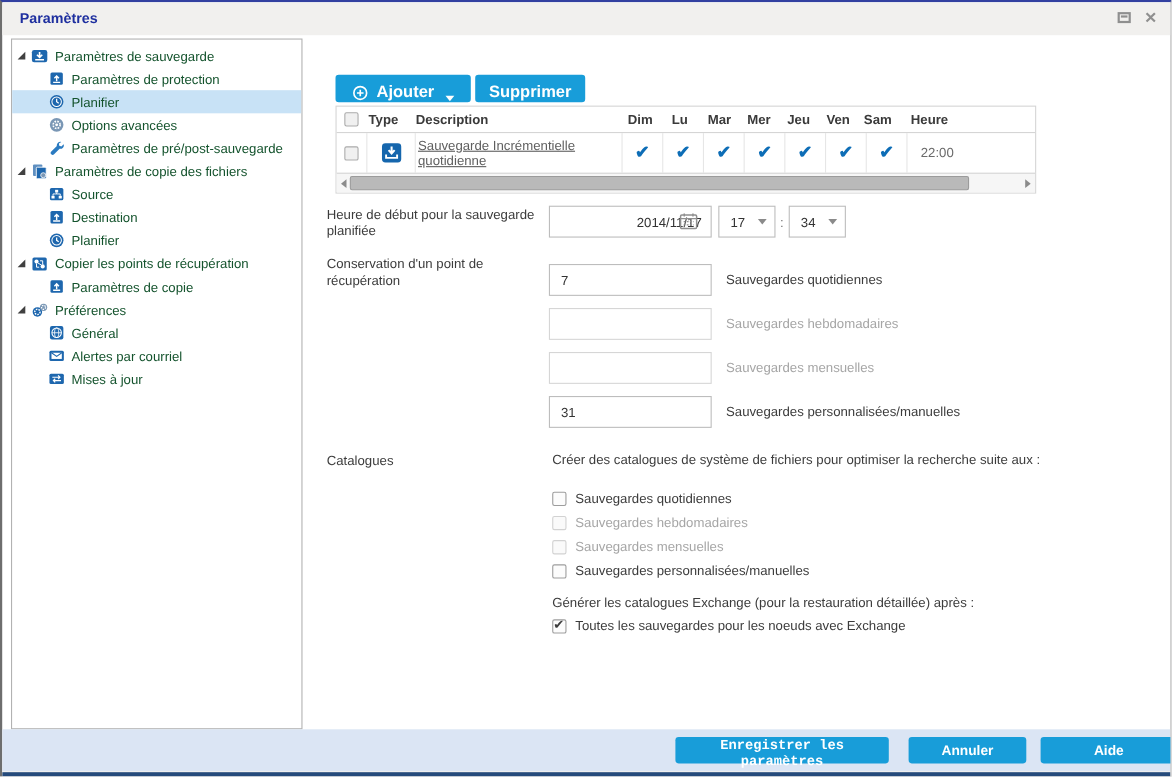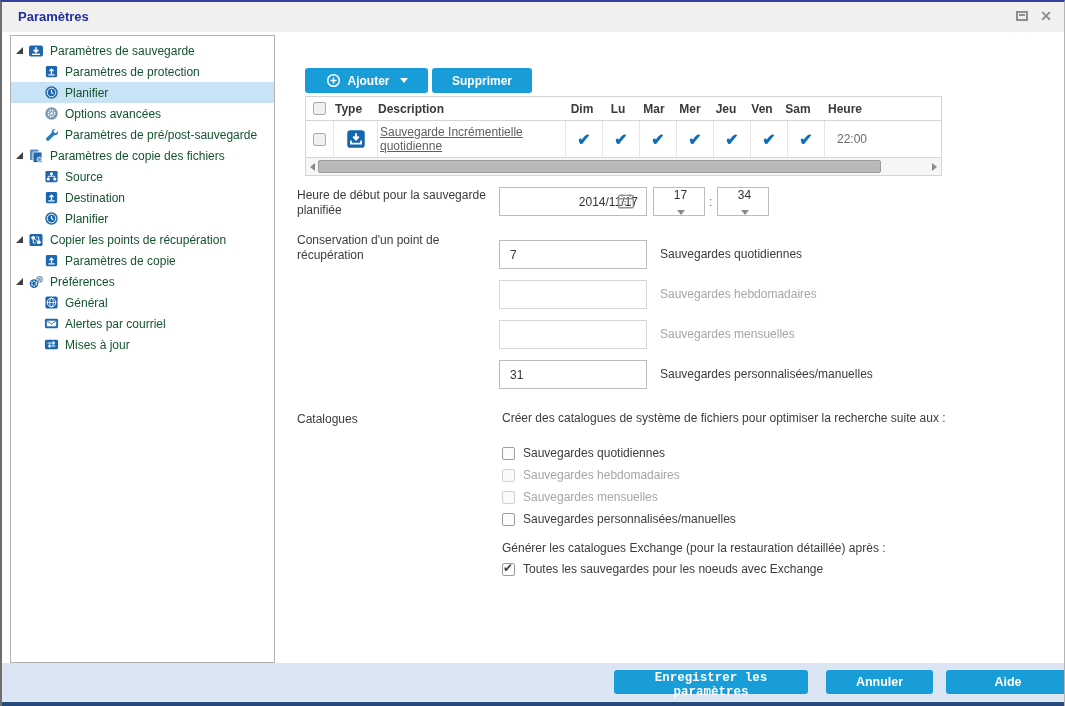--- a/index.html
+++ b/index.html
@@ -17,22 +17,22 @@
     border:1px solid #b2b2b2;background:#fff;padding-top:4px;overflow:hidden;}
   .tree-item{position:relative;height:21px;display:flex;align-items:center;font-size:12px;color:#14532d;cursor:pointer;white-space:nowrap;}
   .tree-item.lvl0{padding-left:5px;}
   .tree-item.lvl1{padding-left:33px;}
   .tree-item.selected{background:#c8e2f6;}
   .tri{width:0;height:0;border-bottom:7px solid #404040;border-left:7px solid transparent;margin-right:5px;flex:none;}
   .ticon{width:16px;height:16px;margin-right:6px;flex:none;display:inline-flex;}
   .ticon svg{width:100%;height:100%;}
   .lvl1 .ticon{width:15px;height:15px;}
   
-  .btn-blue{position:absolute;background:#189dd9;color:#fff;font-weight:bold;font-size:12px;border:none;border-radius:3px;
-    display:flex;align-items:center;justify-content:center;cursor:pointer;font-family:inherit;}
+  .btn-blue{position:absolute;background:#189dd9;color:#fff;font-weight:bold;font-size:15px;border:none;border-radius:3px;
+    display:flex;align-items:flex-end;justify-content:center;cursor:pointer;font-family:inherit;}
   .btn-add{left:303px;top:66px;width:123px;height:25px;gap:7px;}
   .btn-del{left:430px;top:66px;width:100px;height:25px;}
   .add-caret{width:0;height:0;border-top:5px solid #fff;border-left:4px solid transparent;border-right:4px solid transparent;margin-left:3px;}
   .add-plus{display:inline-flex;width:15px;height:15px;}
   
   .sched-table{position:absolute;left:303px;top:94px;width:637px;box-sizing:border-box;border:1px solid #d5d5d5;background:#fff;}
   .thead{display:flex;height:23px;align-items:center;border-bottom:1px solid #d5d5d5;font-weight:bold;color:#3a3a3a;font-size:12px;}
   .trow{display:flex;height:36px;align-items:stretch;font-size:12px;}
   .col-cb{width:27px;display:flex;align-items:center;justify-content:center;flex:none;}
   .col-type{width:43px;display:flex;align-items:center;flex:none;}
@@ -54,21 +54,21 @@
   
   .hscroll{position:relative;height:17px;border-top:1px solid #d5d5d5;background:#f6f6f6;}
   .hs-thumb{position:absolute;left:12px;right:60px;top:2px;height:11px;background:#b9b9b9;border:1px solid #9b9b9b;border-radius:2px;cursor:pointer;}
   .hs-left{position:absolute;left:4px;top:5px;width:0;height:0;border-right:5px solid #8b8b8b;border-top:4px solid transparent;border-bottom:4px solid transparent;cursor:pointer;}
   .hs-right{position:absolute;right:4px;top:5px;width:0;height:0;border-left:5px solid #8b8b8b;border-top:4px solid transparent;border-bottom:4px solid transparent;cursor:pointer;}
   
   .flabel{position:absolute;font-size:12px;color:#3c3c3c;line-height:15px;}
   .tbox{position:absolute;height:29px;box-sizing:border-box;border:1px solid #bdbdbd;font-family:inherit;font-size:12px;padding:0 8px;color:#333;background:#fff;text-align:right;}
   .cal-btn{position:absolute;left:615px;top:190px;width:20px;height:18px;display:inline-flex;cursor:pointer;}
   .dd{position:absolute;height:29px;box-sizing:border-box;border:1px solid #bdbdbd;display:flex;align-items:center;justify-content:space-between;
-    padding:0 7px 0 10px;color:#333;font-size:12px;background:#fff;cursor:pointer;flex-direction:column;}
+    padding:0 7px 0 10px;color:#333;font-size:12px;background:#fff;cursor:pointer;}
   .dd-caret{width:0;height:0;border-top:5px solid #8a8a8a;border-left:4px solid transparent;border-right:4px solid transparent;}
   .colon{position:absolute;color:#777;font-size:12px;}
   .ret-row{position:absolute;left:497px;width:420px;height:29px;}
   .ret-row input{position:absolute;left:0;top:0;width:148px;height:29px;box-sizing:border-box;border:1px solid #bdbdbd;
     font-family:inherit;font-size:12px;padding:0 10px;color:#333;}
   .ret-row input.dim{border-color:#d6d6d6;}
   .ret-row .ret-label{position:absolute;left:161px;top:7px;font-size:12px;}
   .lbl-dark{color:#3c3c3c;} .lbl-gray{color:#a6a6a6;}
   .cat-row{position:absolute;left:500px;display:flex;align-items:center;gap:8px;height:16px;}
   .cat-row .cat-label{font-size:12px;}

